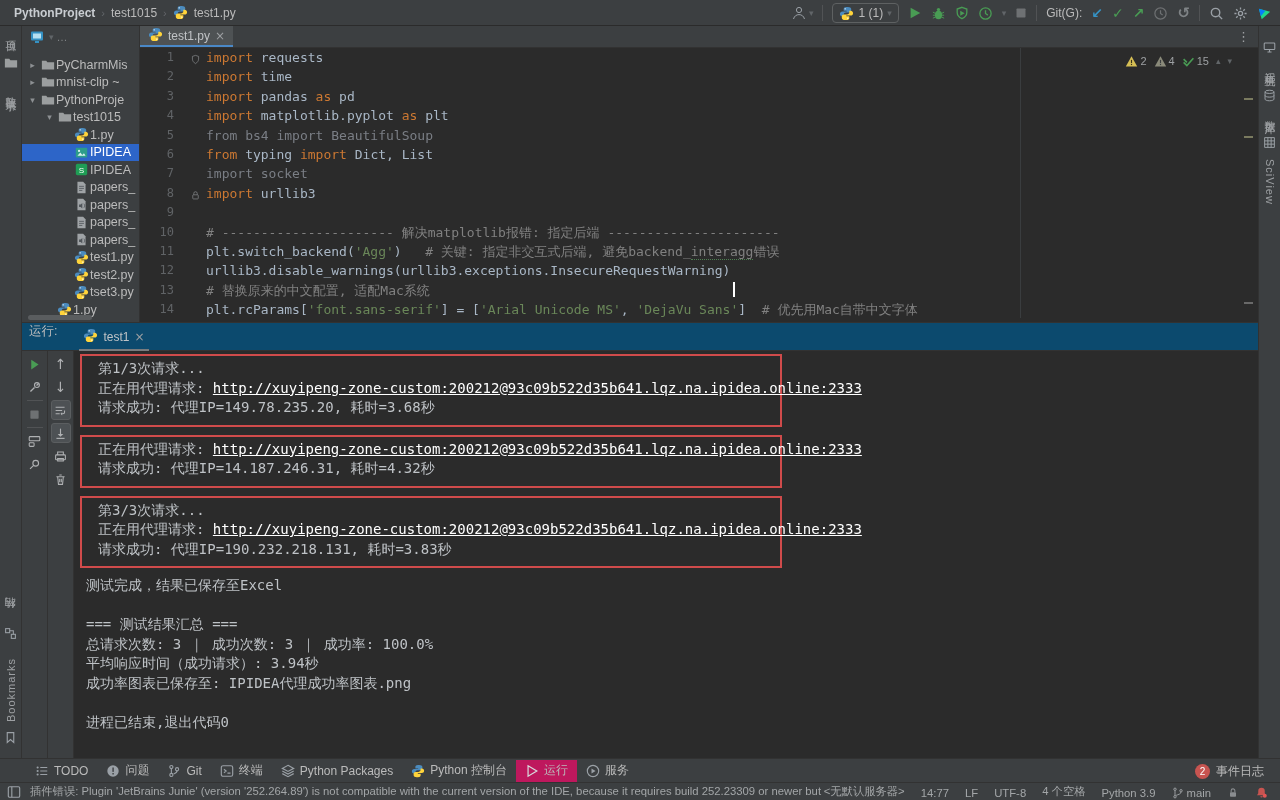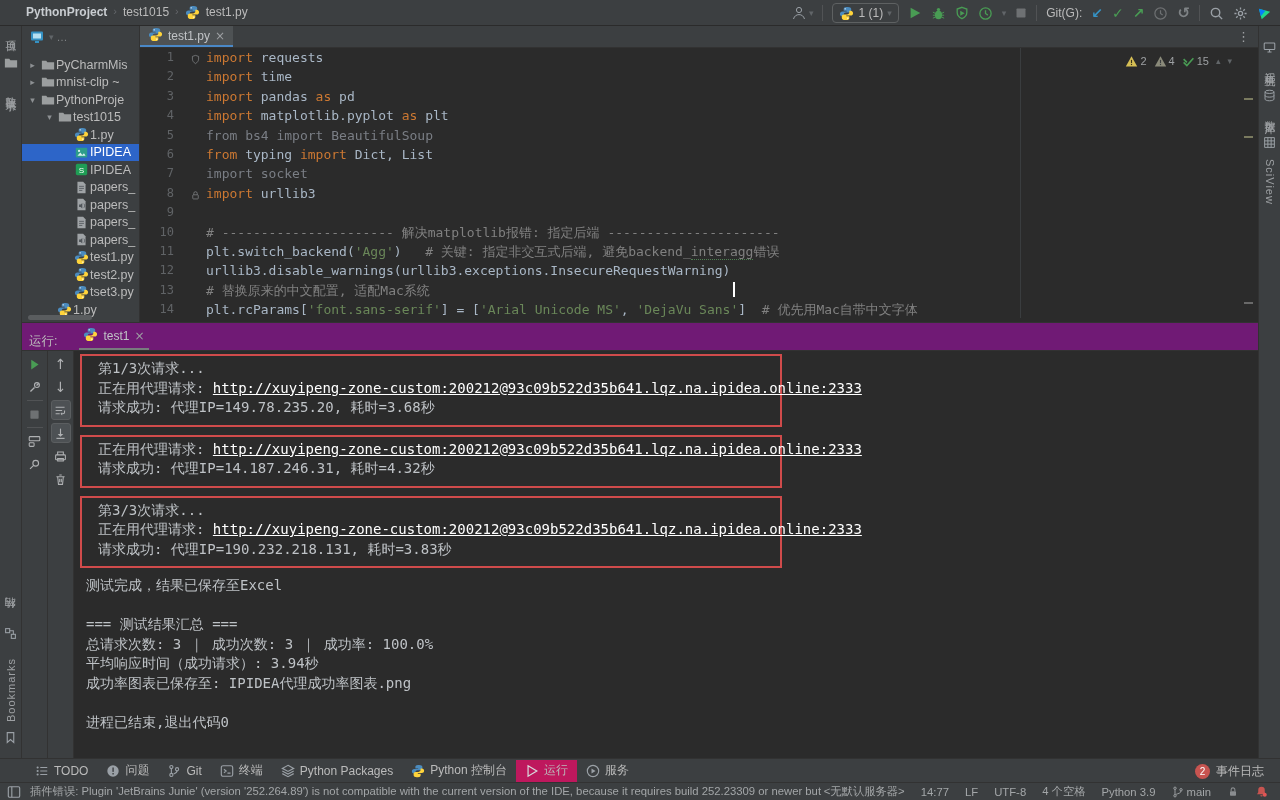--- a/index.html
+++ b/index.html
@@ -5,21 +5,21 @@
   * { margin:0; padding:0; box-sizing:border-box; }
   html,body { width:1280px; height:800px; overflow:hidden; background:#2b2b2b;
               font-family:"Liberation Sans", sans-serif; }
   .app { position:relative; width:1280px; height:800px; background:#3c3f41; color:#bbbbbb; }
   svg { display:block; }
 
   
   .titlebar { position:absolute; top:0; left:0; width:1280px; height:26px;
               background:#3c3f41; border-bottom:1px solid #2b2b2b;
               display:flex; align-items:center; }
-  .breadcrumbs { display:flex; gap:6px; padding-left:26px; font-size:12px; }
+  .breadcrumbs { display:flex; align-items:center; gap:6px; padding-left:14px; font-size:12px; }
   .bc-item { color:#bbbbbb; }
   .bc-item.first { font-weight:bold; color:#c9cdd1; }
   .bc-sep { color:#63666a; font-size:11px; }
   .tb-toolbar { position:absolute; right:8px; top:0; height:26px; display:flex; align-items:center; gap:9px; }
   .tb-btn { display:flex; align-items:center; gap:2px; cursor:default; }
   .tb-sep { width:1px; height:16px; background:#515355; }
   .run-combo { display:flex; align-items:center; gap:4px; border:1px solid #5e6162;
                border-radius:4px; height:20px; padding:0 6px; font-size:12px; color:#bbbbbb; }
   .git-label { font-size:12px; color:#bbbbbb; }
   .uni { font-family:"DejaVu Sans", sans-serif; font-size:14px; line-height:14px; }
@@ -70,22 +70,22 @@
   .margin-guide { position:absolute; left:880px; top:22px; height:270px; width:1px; background:#3a3d3f; }
   .caret { position:absolute; left:593px; top:256px; width:1.5px; height:15px; background:#ffffff; }
   .inspections { position:absolute; top:28px; right:26px; display:flex; align-items:center; gap:7px;
                  font-size:11px; color:#9da0a3; }
   .insp-item { display:flex; align-items:center; gap:2px; }
   .stripe-mark { position:absolute; right:5px; width:9px; height:2px; }
 
   
   .runpanel { position:absolute; top:322px; left:22px; width:1236px; height:436px;
               background:#2b2b2b; border-top:1px solid #323232; }
-  .run-header { height:28px; background:#701a75; border-bottom:1px solid #323232; position:relative;
-                display:flex; align-items:flex-end; }
+  .run-header { height:28px; background:#0c4a6e; border-bottom:1px solid #323232; position:relative;
+                display:flex; align-items:flex-start; }
   .run-label { font-size:12.5px; color:#bbbbbb; padding-left:7px; }
   .rtab { display:flex; align-items:center; gap:5px; margin-left:22px; font-size:12px;
           color:#c0c3c6; height:28px; padding:0 4px; position:relative; }
   .rtab-underline { position:absolute; bottom:0; left:0; right:0; height:2px; background:#787b7e; }
   .rt-col { position:absolute; top:28px; bottom:0; width:26px; background:#3c3f41; }
   .rt-col1 { left:0; border-right:1px solid #323232; }
   .rt-col2 { left:26px; border-right:1px solid #323232; }
   .rt-btn { width:20px; height:20px; margin:3px auto; display:flex; align-items:center;
             justify-content:center; border-radius:3px; color:#afb1b3; }
   .rt-btn.on { background:#4d5154; border:1px solid #5b5e60; }
@@ -108,21 +108,21 @@
   .eventlog { position:absolute; right:16px; top:0; height:24px; display:flex; align-items:center;
               gap:6px; font-size:12px; color:#bbbbbb; }
   .badge { width:15px; height:15px; border-radius:50%; background:#c75450; color:#fff;
            font-size:10px; display:flex; align-items:center; justify-content:center; }
 
   
   .statusbar { position:absolute; top:782px; left:0; width:1280px; height:18px; background:#3c3f41;
                border-top:1px solid #323232; display:flex; align-items:center;
                font-size:11.3px; color:#a3a6a8; }
   .sb-msg { margin-left:30px; white-space:nowrap; overflow:hidden; }
-  .sb-right { margin-left:auto; display:flex; align-items:center; gap:16px; padding-right:12px;
+  .sb-right { margin-left:auto; display:flex; align-items:flex-end; gap:16px; padding-right:12px;
               white-space:nowrap; }
   .sb-item { cursor:default; }
   .sb-branch { display:flex; align-items:center; gap:3px; }
   .sb-lefticon { position:absolute; left:7px; top:2px; }
 </style>
 </head>
 <body>
 
 <div class="app">
 

